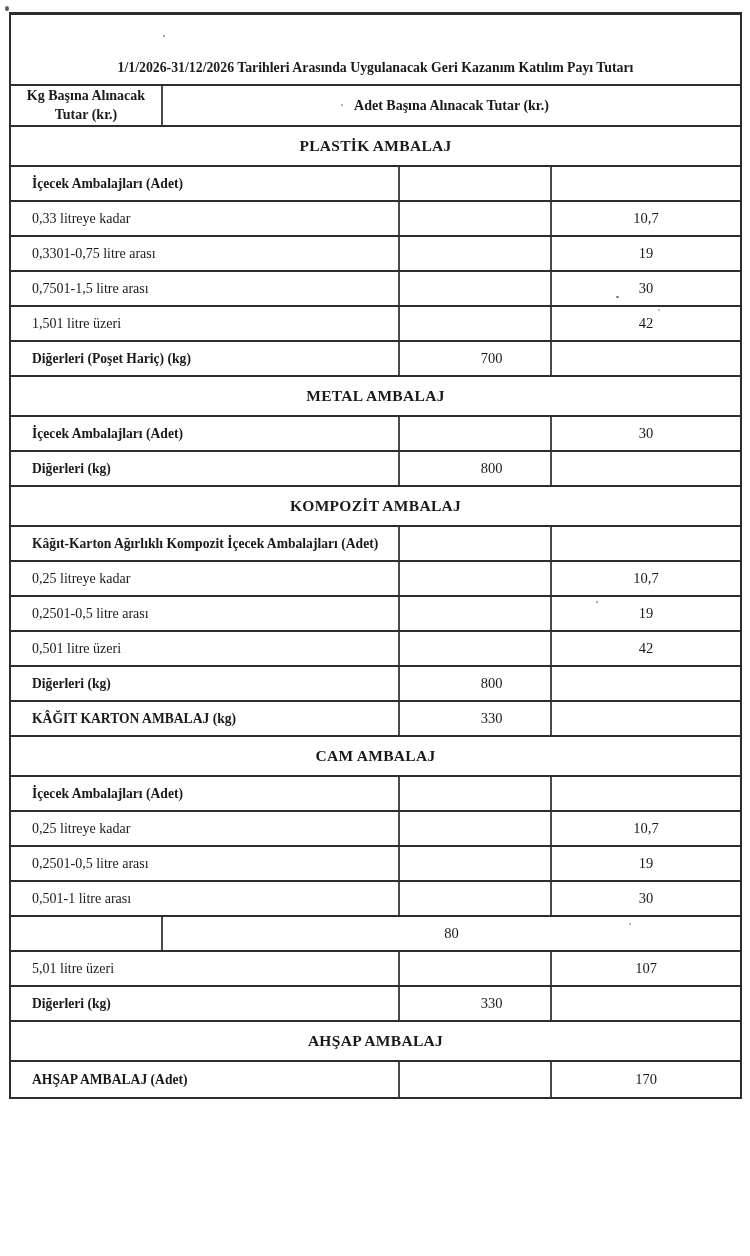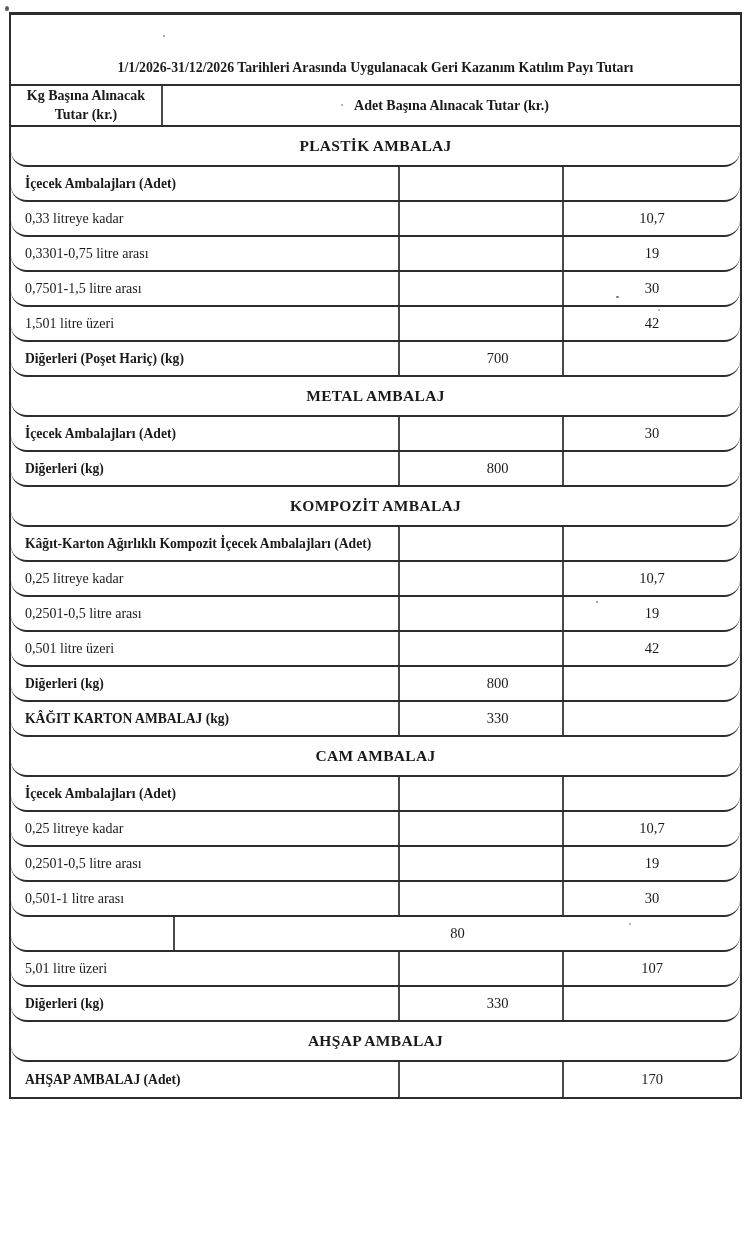--- a/index.html
+++ b/index.html
@@ -44,38 +44,38 @@
   .th-sub { flex: 1; display: flex; }
   .th-kg, .th-adet {
     display: flex; align-items: center; justify-content: center;
     text-align: center; font-weight: bold;
     font-size: 14px; line-height: 1.4;
     padding: 0 8px;
   }
   .th-kg { width: 152px; border-right: 2px solid #4a4a4a; }
   .th-adet { flex: 1; }
   
-  .row { display: flex; border-bottom: 2px solid #2d2d2d; background: #fff; border-radius: 16px; }
+  .row { display: flex; border-bottom: 2px solid #2d2d2d; background: #fff; }
   .row:last-child { border-bottom: none; }
   .row.section {
     height: 40px;
     align-items: center; justify-content: center;
     font-weight: bold; font-size: 15.5px; letter-spacing: 0.3px;
   }
   .row.item { height: 35px; }
   .cell { display: flex; align-items: center; overflow: hidden; }
   .cell.label {
     width: 389px;
     border-right: 2px solid #4a4a4a;
-    padding-left: 14px;
+    padding-left: 21px;
     font-size: 14px;
     white-space: nowrap;
   }
   .cell.kg {
-    width: 164px;
+    width: 152px;
     border-right: 2px solid #4a4a4a;
     justify-content: center;
     font-size: 14.5px;
     padding-left: 33px;
   }
   .cell.adet { flex: 1; justify-content: center; font-size: 14.5px; }
   .row.item.bold .cell.label { font-weight: bold; font-size: 13.6px; }
   
   .speck { position: absolute; border-radius: 50%; }
   .speck.s1 { left: 5px;  top: 6px;    width: 4px; height: 5px; background: #5a5a5a; }

